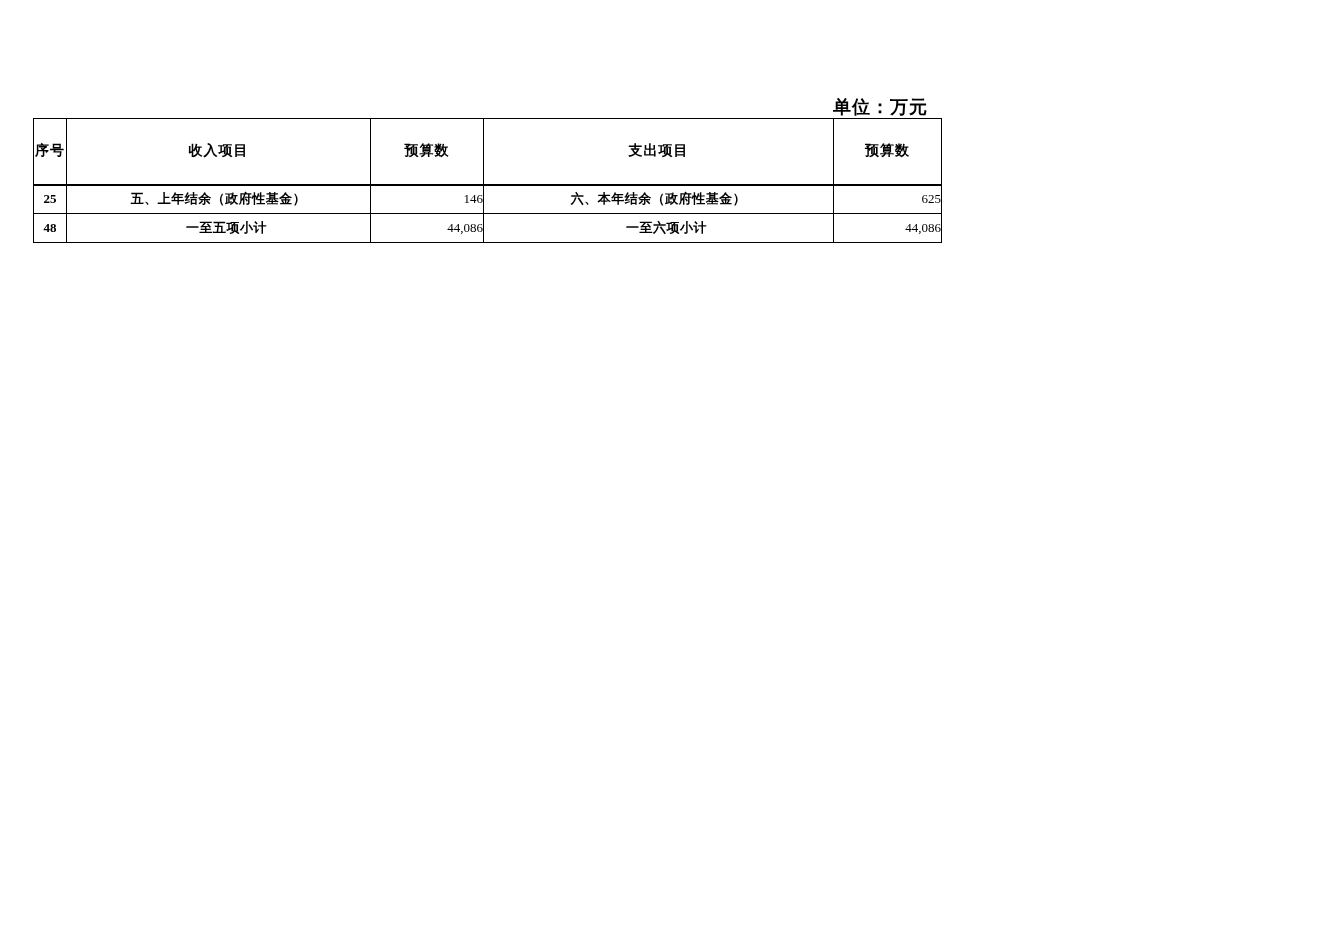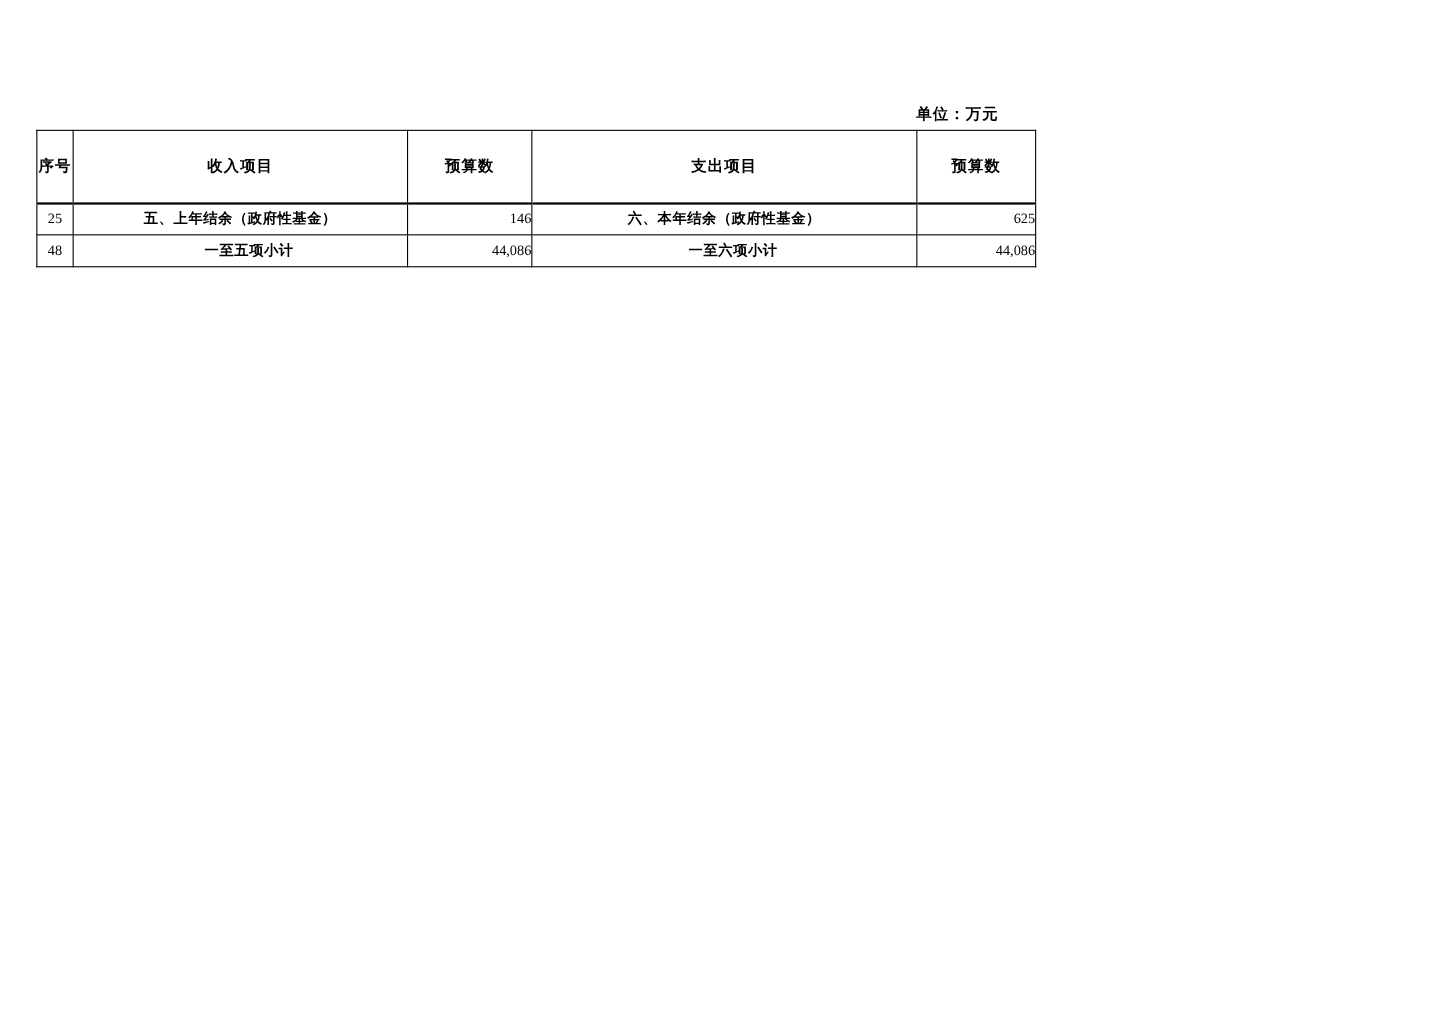--- a/index.html
+++ b/index.html
@@ -26,21 +26,21 @@
     font-family: "Liberation Sans", sans-serif;
     font-weight: bold;
     font-size: 28px;
     letter-spacing: 2px;
     white-space: nowrap;
   }
   .unit-label {
     position: absolute;
     left: 833px;
     top: 95px;
-    font-size: 14px;
+    font-size: 18px;
     font-weight: bold;
     letter-spacing: 1px;
     white-space: nowrap;
   }
   table.budget-table {
     position: absolute;
     left: 33px;
     top: 118px;
     width: 908px;
     border-collapse: collapse;
@@ -64,21 +64,21 @@
     border-bottom: 2px solid #000000;
     margin-top: 30px;
   }
   table.budget-table tbody tr.data-row td {
     height: 29px;
     font-size: 13px;
   }
   td.seq-cell {
     text-align: center;
     font-size: 13px;
-    font-weight: normal;
+    font-weight: bold;
   }
   td.item-cell {
     text-align: center;
     padding-left: 3px;
     font-weight: bold;
     letter-spacing: 0.5px;
   }
   td.item-cell.center {
     text-align: center;
     padding-left: 16px;

